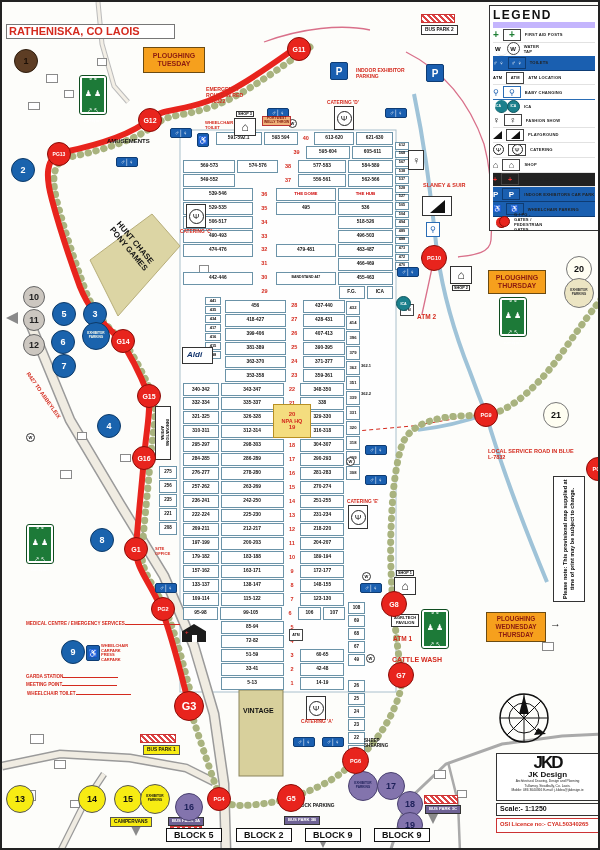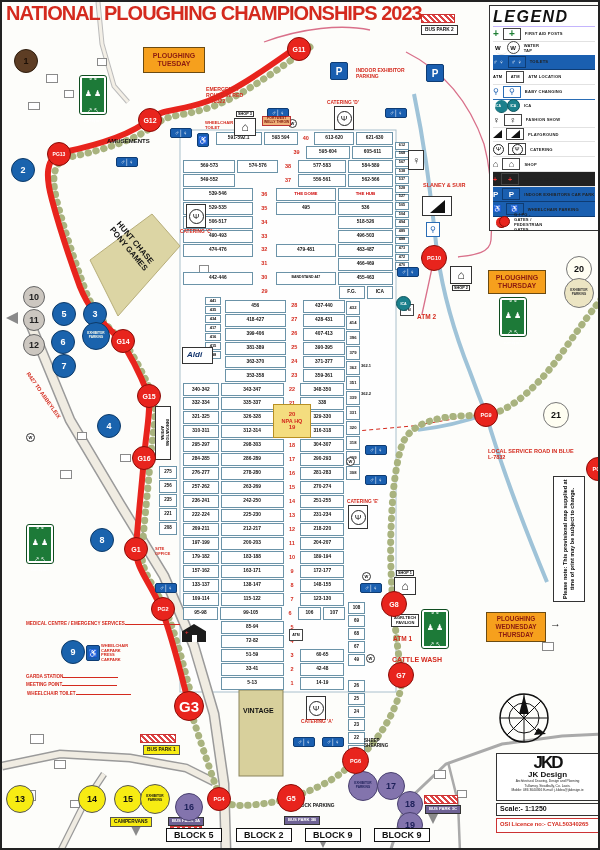--- a/index.html
+++ b/index.html
@@ -8,21 +8,21 @@
         font-family:"Liberation Sans",sans-serif;border:2px solid #222;}
   svg.maplayer{position:absolute;left:0;top:0;z-index:0;}
   
   .title{position:absolute;left:4px;top:0px;font-size:20px;font-weight:bold;color:#d42a1e;
          letter-spacing:-1px;white-space:nowrap;z-index:9;}
   .subtitle{position:absolute;left:4px;top:22px;font-size:11px;font-weight:bold;color:#d42a1e;
             border:1px solid #777;background:#fff;padding:0 34px 1px 2px;z-index:9;}
   
   .legend{position:absolute;left:487px;top:3px;width:110px;height:226px;background:#fff;
           border:1.5px solid #333;z-index:9;padding:2px 3px;display:flex;flex-direction:column;}
-  .ltitle{font-size:16px;font-weight:bold;letter-spacing:1.5px;color:#111;border-bottom:1px solid #c4b5fd;font-style:italic;}
+  .ltitle{font-size:12px;font-weight:bold;letter-spacing:1.5px;color:#111;border-bottom:6px solid #c4b5fd;}
   .lrows{flex:1;display:flex;flex-direction:column;}
   .lrow{flex:1;display:flex;align-items:center;gap:4px;border-bottom:1px solid #e2e2e2;}
   .lic{width:18px;height:12px;flex:0 0 18px;border:1px solid #444;background:#fff;display:flex;
        align-items:center;justify-content:center;font-size:7px;color:#111;overflow:hidden;}
   .llab{font-size:4.1px;font-weight:bold;color:#222;letter-spacing:.2px;}
   .ic-firstaid::before{content:"+";color:#1e7e34;font-weight:900;font-size:10px;}
   .ic-watertap{border-radius:50%;width:13px;flex:0 0 13px;height:13px;margin-left:2px;}
   .ic-watertap::before{content:"W";font-size:6px;font-weight:bold;}
   .ic-toilets{background:#1a5fb0;border-color:#0e3c74;}
   .ic-toilets::before{content:"♂ ♀";color:#fff;font-size:6px;}
@@ -216,21 +216,21 @@
 
     <g transform="translate(522,716)" stroke="#111" fill="none">
       <circle r="24" stroke-width="1.5"></circle>
       <circle r="15" stroke-width="1"></circle>
       <path d="M0 -24 L0 24 M-24 0 L24 0 M-17 -17 L17 17 M-17 17 L17 -17" stroke-width="1"></path>
       <polygon points="0,-23 5,-4 -5,-4" fill="#111" stroke="none"></polygon>
       <polygon points="14,10 22,16 10,17" fill="#111" stroke="none"></polygon>
     </g>
   </svg>
 
-  <div class="title">NATIONAL PLOUGHING CHAMPIONSHIPS 2023</div>
+  <div class="subtitle">RATHENISKA, CO LAOIS</div>
 
 
   <div class="legend">
     <div class="ltitle">LEGEND</div>
     <div class="lrows">
 
     <div class="lrow ic-firstaid">
         <span class="lic ic-firstaid"></span>
         <span class="llab">FIRST AID POSTS</span>
       </div>
@@ -832,21 +832,21 @@
   <div>
 
   <div class="gate" style="left: 285px; top: 35px;">G11</div>
       <div class="gate" style="left: 136px; top: 106px;">G12</div>
       <div class="gate" style="left: 45px; top: 140px; font-size: 5px;">PG13</div>
       <div class="gate" style="left: 109px; top: 327px;">G14</div>
       <div class="gate" style="left: 135px; top: 382px;">G15</div>
       <div class="gate" style="left: 130px; top: 444px;">G16</div>
       <div class="gate" style="left: 122px; top: 535px;">G1</div>
       <div class="gate" style="left: 149px; top: 595px; font-size: 5.5px;">PG2</div>
-      <div class="gate" style="left: 172px; top: 689px; width: 30px; height: 30px; font-size: 15px;">G3</div>
+      <div class="gate" style="left: 172px; top: 689px; width: 30px; height: 30px; font-size: 11px;">G3</div>
       <div class="gate" style="left: 205px; top: 785px; font-size: 5.5px;">PG4</div>
       <div class="gate" style="left: 275px; top: 782px; width: 28px; height: 28px;">G5</div>
       <div class="gate" style="left: 340px; top: 745px; width: 27px; height: 27px; font-size: 5.5px;">PG6</div>
       <div class="gate" style="left: 386px; top: 660px; width: 26px; height: 26px;">G7</div>
       <div class="gate" style="left: 379px; top: 589px; width: 26px; height: 26px;">G8</div>
       <div class="gate" style="left: 472px; top: 401px; font-size: 5.5px;">PG9</div>
       <div class="gate" style="left: 419px; top: 243px; width: 26px; height: 26px; font-size: 5.5px;">PG10</div>
       <div class="gate" style="left: 584px; top: 455px; font-size: 5.5px;">PG8</div>
     </div>
   <div>

